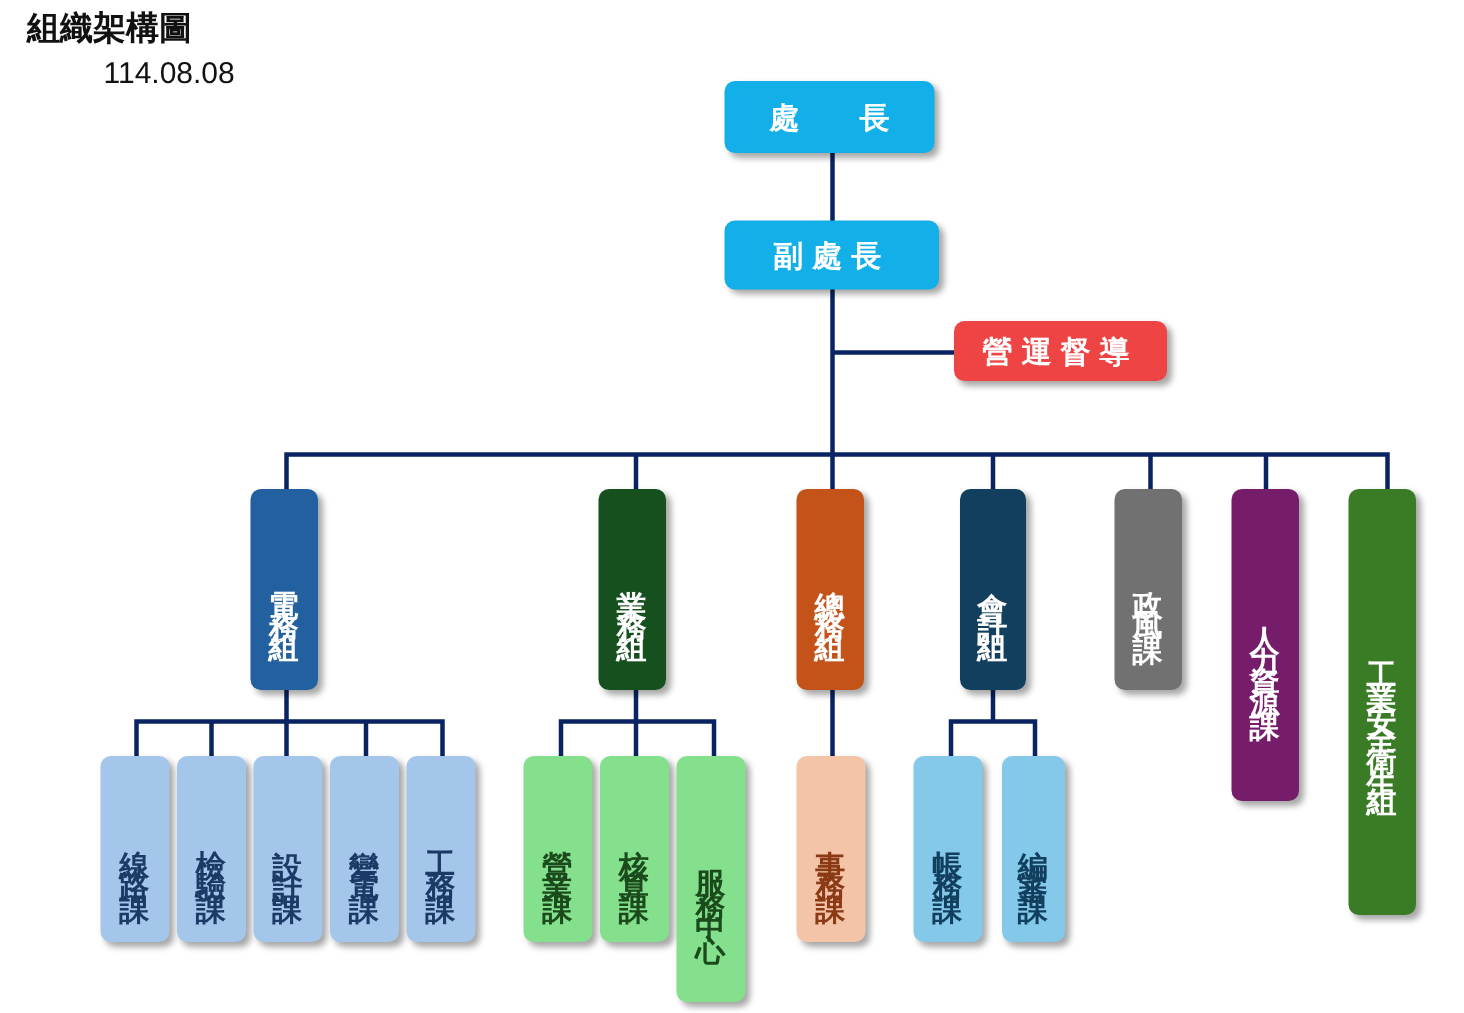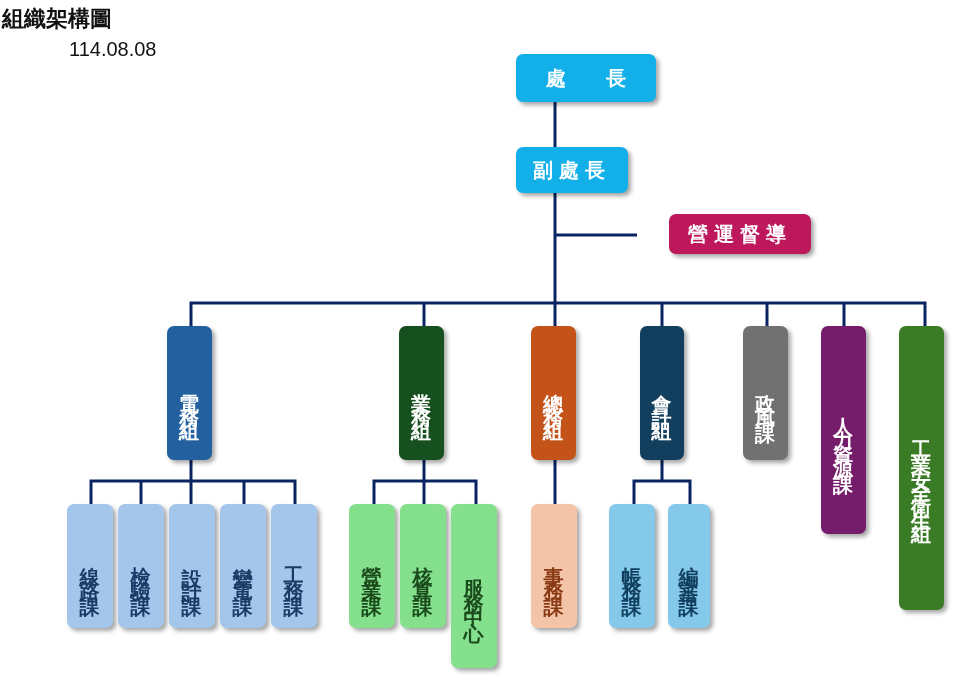--- a/index.html
+++ b/index.html
@@ -1,23 +1,23 @@
 <!DOCTYPE html>
 <html><head>
 <meta charset="utf-8">
 <style>
   html, body { margin:0; padding:0; background:#ffffff; }
   body { width:976px; height:675px; position:relative; overflow:hidden;
          font-family:"DejaVu Sans", sans-serif; }
-  .title { position:absolute; left:2px; top:4px; font-size:22px; font-weight:bold; color:#111; letter-spacing:0px; }
+  .title { position:absolute; left:18px; top:4px; font-size:22px; font-weight:bold; color:#111; letter-spacing:0px; }
   .date { position:absolute; left:69px; top:38px; font-size:20px; color:#111; font-family:"Liberation Sans", sans-serif; }
   svg.lines { position:absolute; left:0; top:0; }
   .box { position:absolute; border-radius:7px; box-shadow:3px 3px 4px rgba(0,0,0,0.35);
          color:#fff; font-weight:bold; display:flex; align-items:center; justify-content:center; box-sizing:border-box; }
-  .hbox { font-size:20px; letter-spacing:6px;margin-left:33px; }
+  .hbox { font-size:20px; letter-spacing:6px; }
   .vbox { writing-mode:vertical-rl; text-orientation:upright; font-size:20px; letter-spacing:14px; line-height:1; padding-top:12px; }
   .sub { font-size:20px; letter-spacing:14px; }
 </style>
 </head>
 <body>
 
 <div class="title">組織架構圖</div>
 <div class="date">114.08.08</div>
 
 <svg class="lines" width="976" height="675">
@@ -41,24 +41,24 @@
     <line x1="424" y1="481" x2="424" y2="504"></line>
     <line x1="555" y1="460" x2="555" y2="504"></line>
     <line x1="662" y1="460" x2="662" y2="481"></line>
     <polyline points="634,504 634,481 690,481 690,504"></polyline>
   </g>
 </svg>
 
 <div class="box hbox" style="left:483px;top:54px;width:140px;height:48px;background:#12afe8;letter-spacing:0;">
   <span>處　　長</span>
 </div>
-<div class="box hbox" style="left:483px;top:147px;width:112px;height:46px;background:#12afe8;">
+<div class="box hbox" style="left:483px;top:147px;width:143px;height:46px;background:#12afe8;">
   <span>副處長</span>
 </div>
-<div class="box hbox" style="left:636px;top:214px;width:142px;height:40px;background:#be185d;text-align:right;">
+<div class="box hbox" style="left:636px;top:214px;width:142px;height:40px;background:#ef4444;text-align:right;">
   <span>營運督導</span>
 </div>
 
 <div class="box vbox" style="left:167px;top:326px;width:45px;height:134px;background:#22609f;">
   <span>電務組</span>
 </div>
 <div class="box vbox" style="left:399px;top:326px;width:45px;height:134px;background:#17501f;">
   <span>業務組</span>
 </div>
 <div class="box vbox" style="left:531px;top:326px;width:45px;height:134px;background:#c4531a;">

